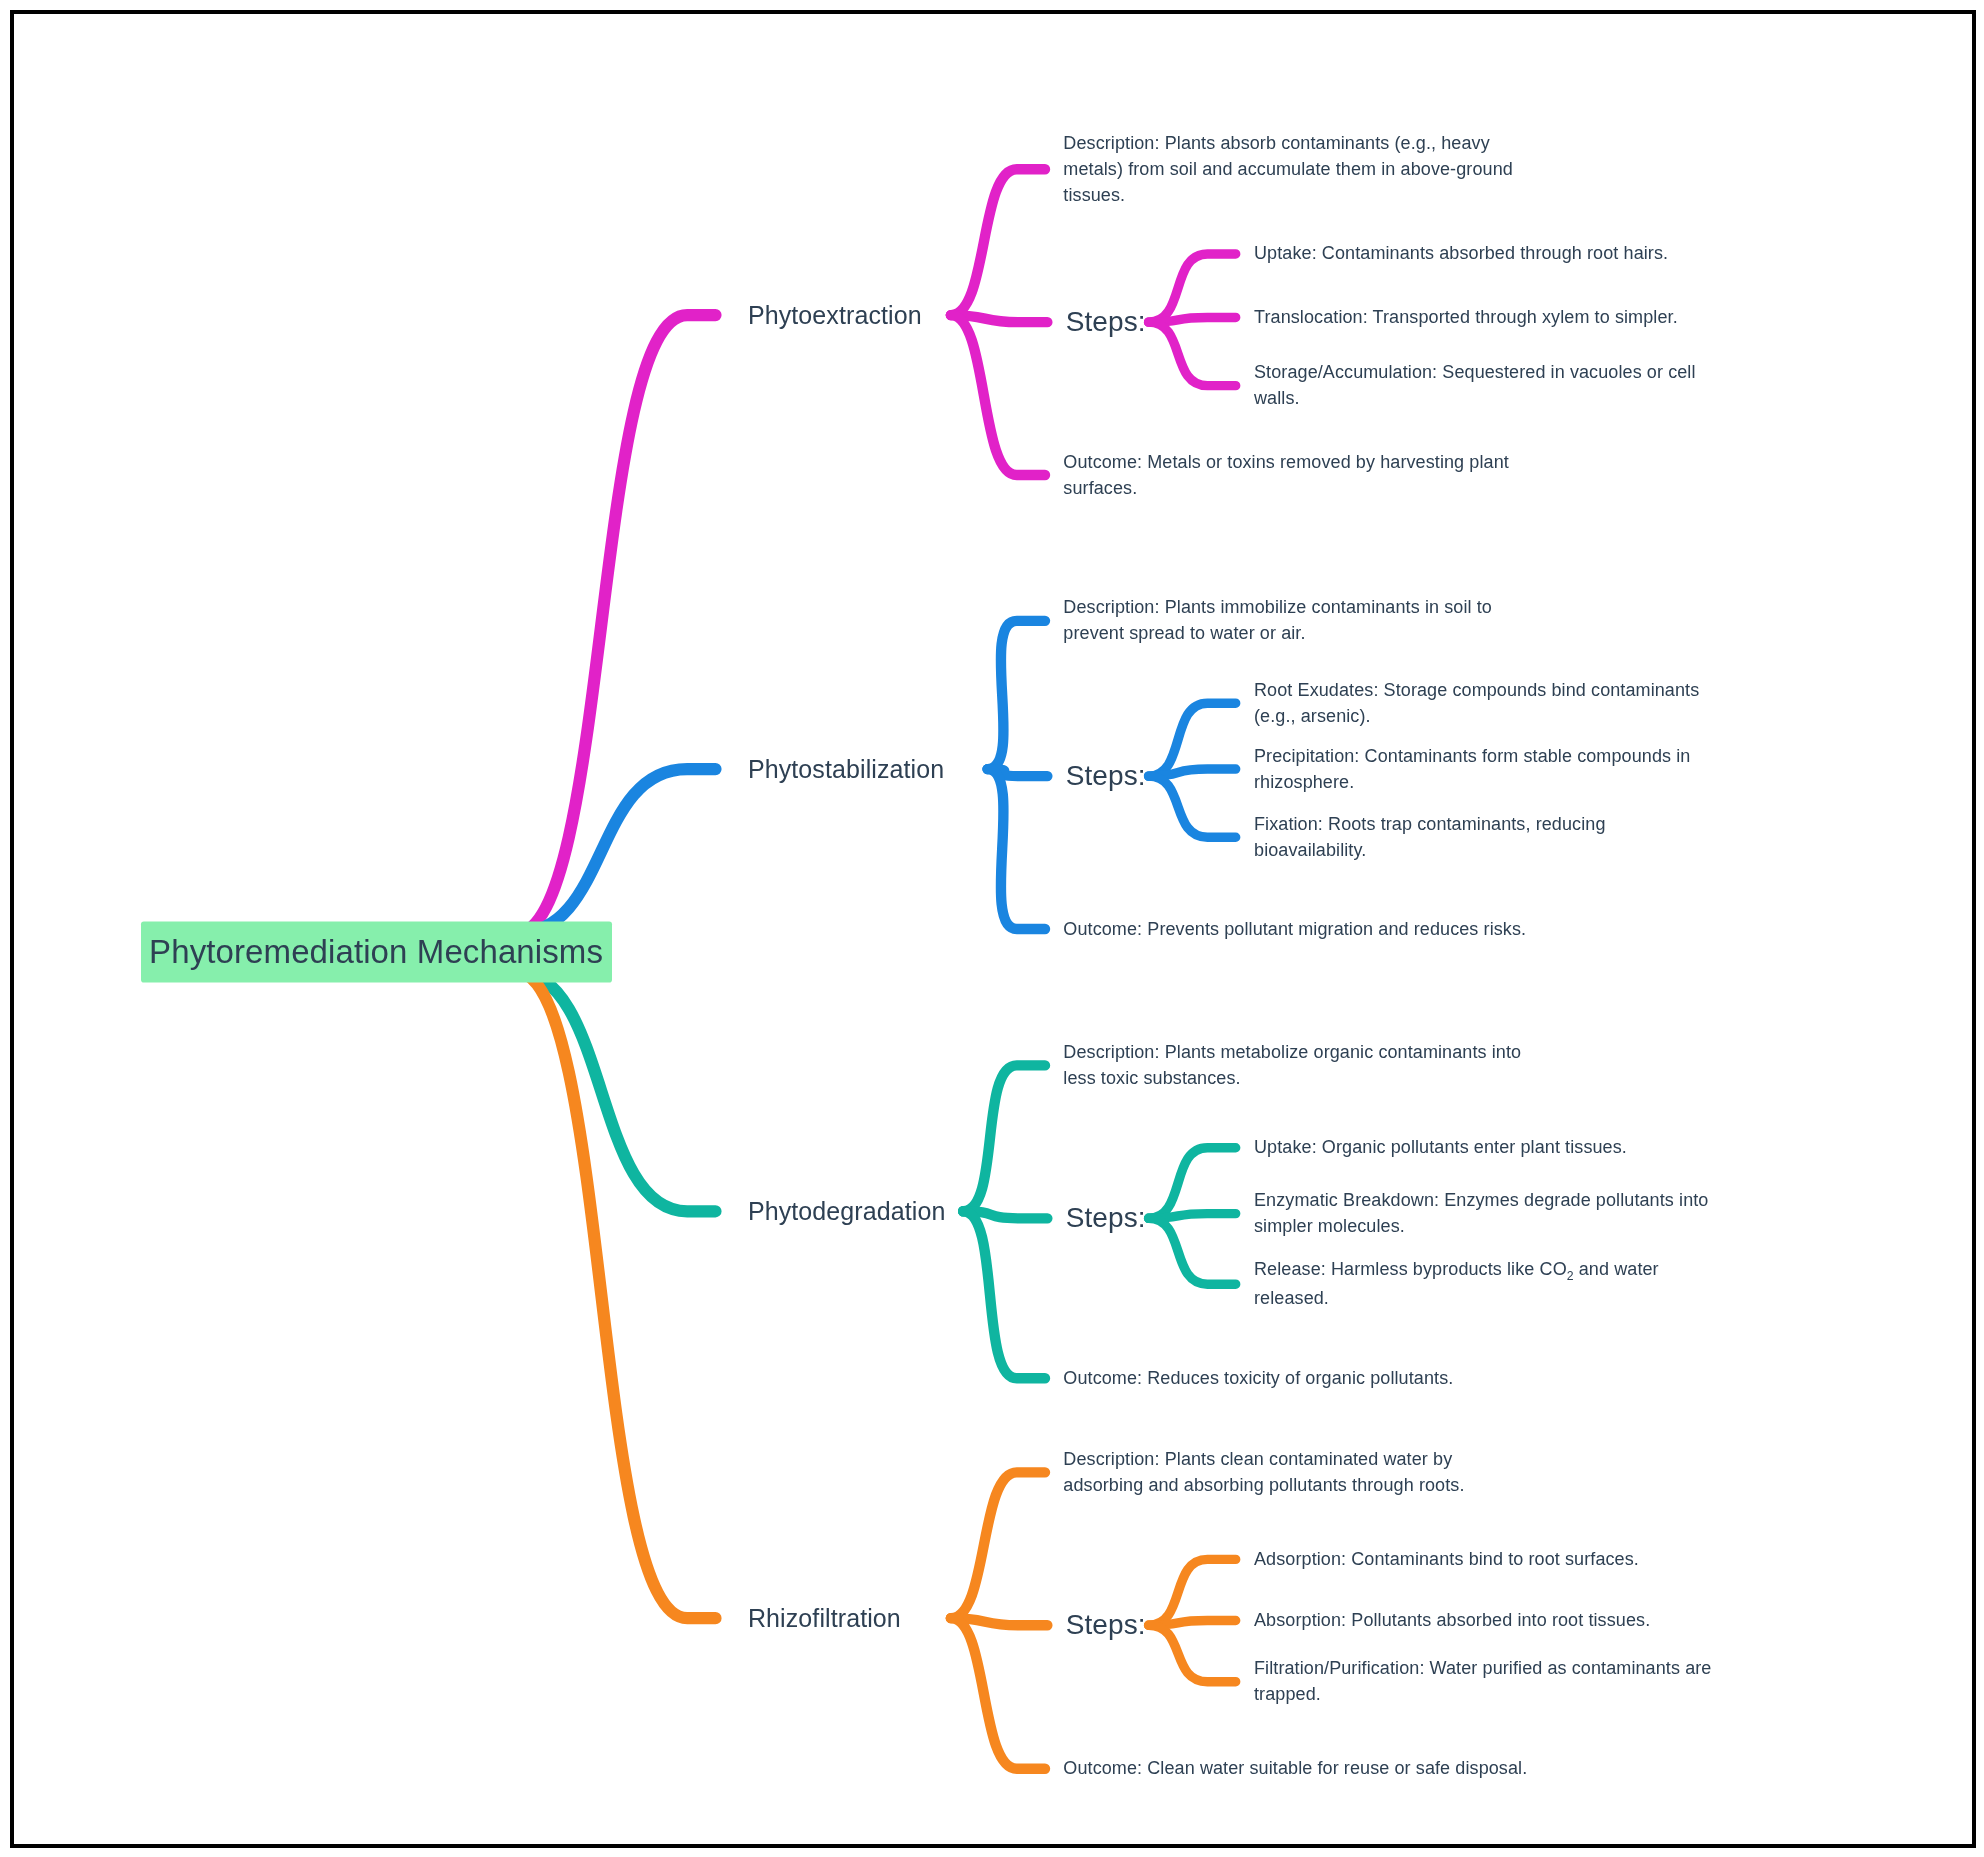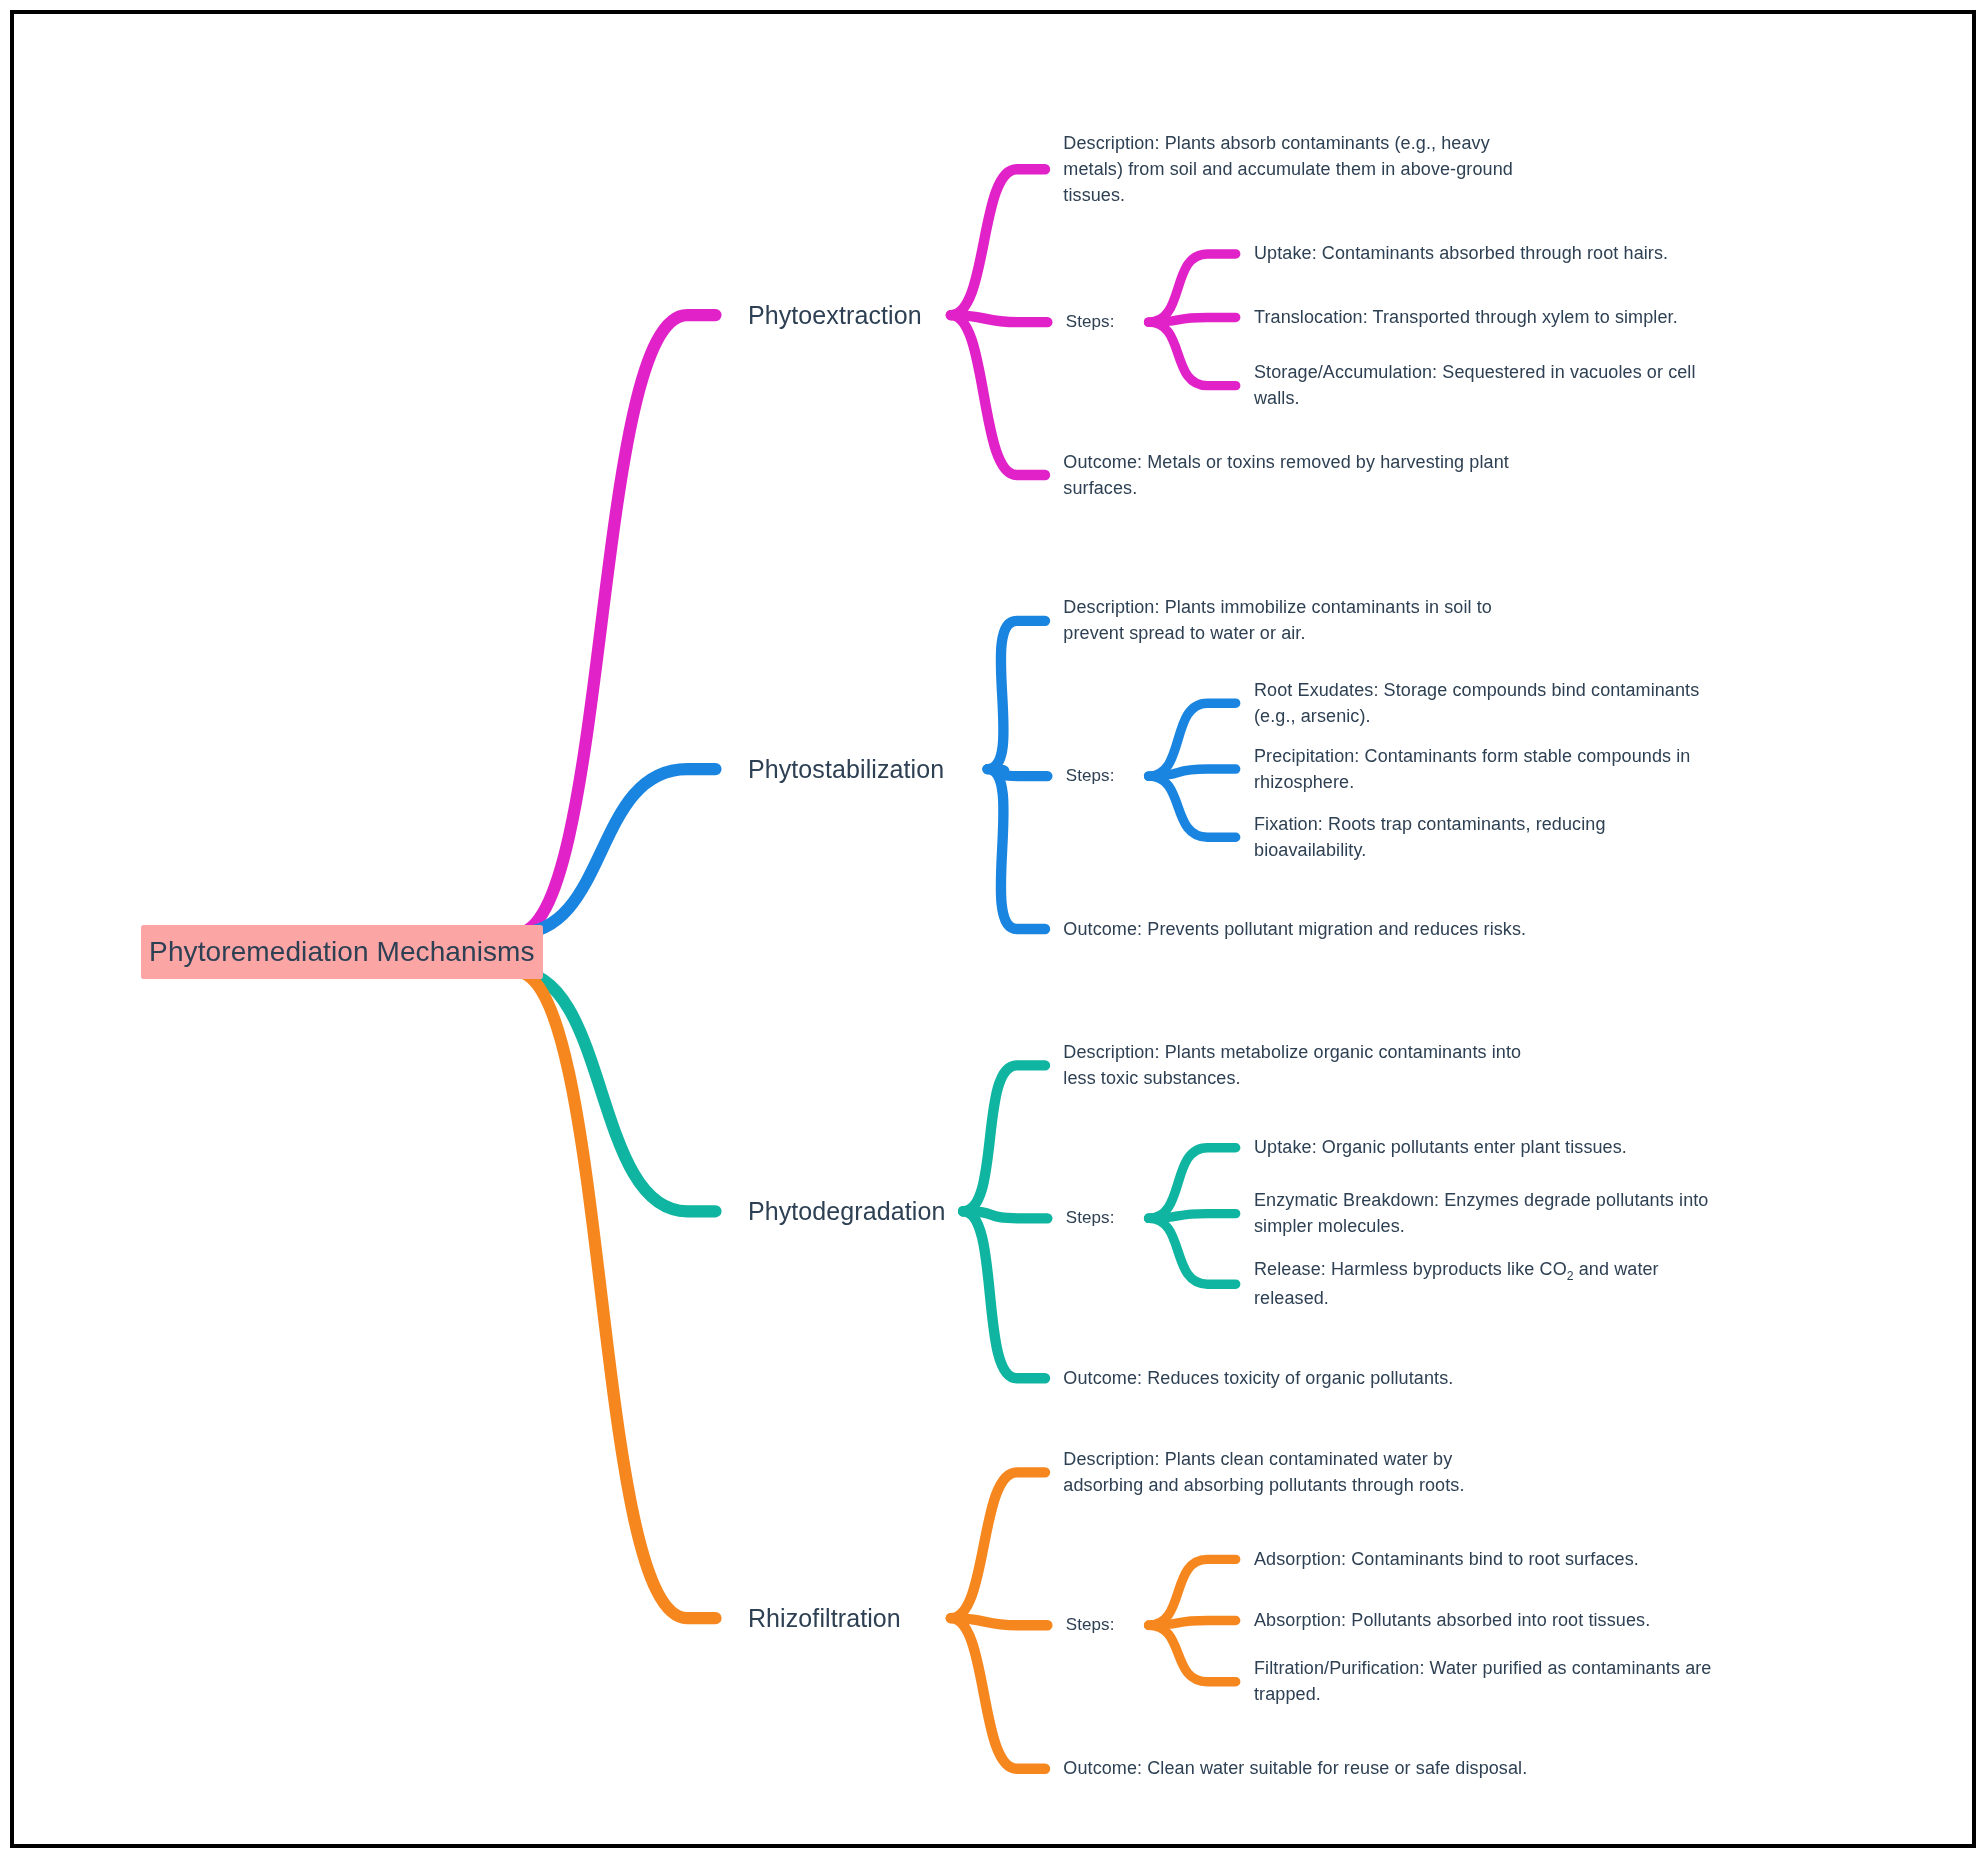--- a/index.html
+++ b/index.html
@@ -21,27 +21,27 @@
   }
   svg#links{position:absolute;inset:0;width:100%;height:100%;}
   .node{
     position:absolute;
     color:#2E4053;
     line-height:1.45;
     white-space:pre-line;
     letter-spacing:0.1px;
   }
   .root{
-    font-size:28px;
-    background:#fca5a5;
+    font-size:33px;
+    background:#86efac;
     padding:6.6px 8.5px;
     border-radius:2.8px;
   }
   .branch{font-size:25px;}
-  .steps-label{font-size:17px;}
+  .steps-label{font-size:28px;}
   .leaf{font-size:18px;}
   sub{font-size:.68em;vertical-align:sub;}
 </style>
 </head>
 <body>
 
 <div id="frame">
   <div id="canvas">
     <svg id="links" viewBox="0 0 4159 3890" preserveAspectRatio="none">
         <path d="M1065,1955 C1265.75,1955 1229.25,640 1430,640 L1490,640" fill="none" stroke="#E122C8" stroke-width="26" stroke-linecap="round"></path>

